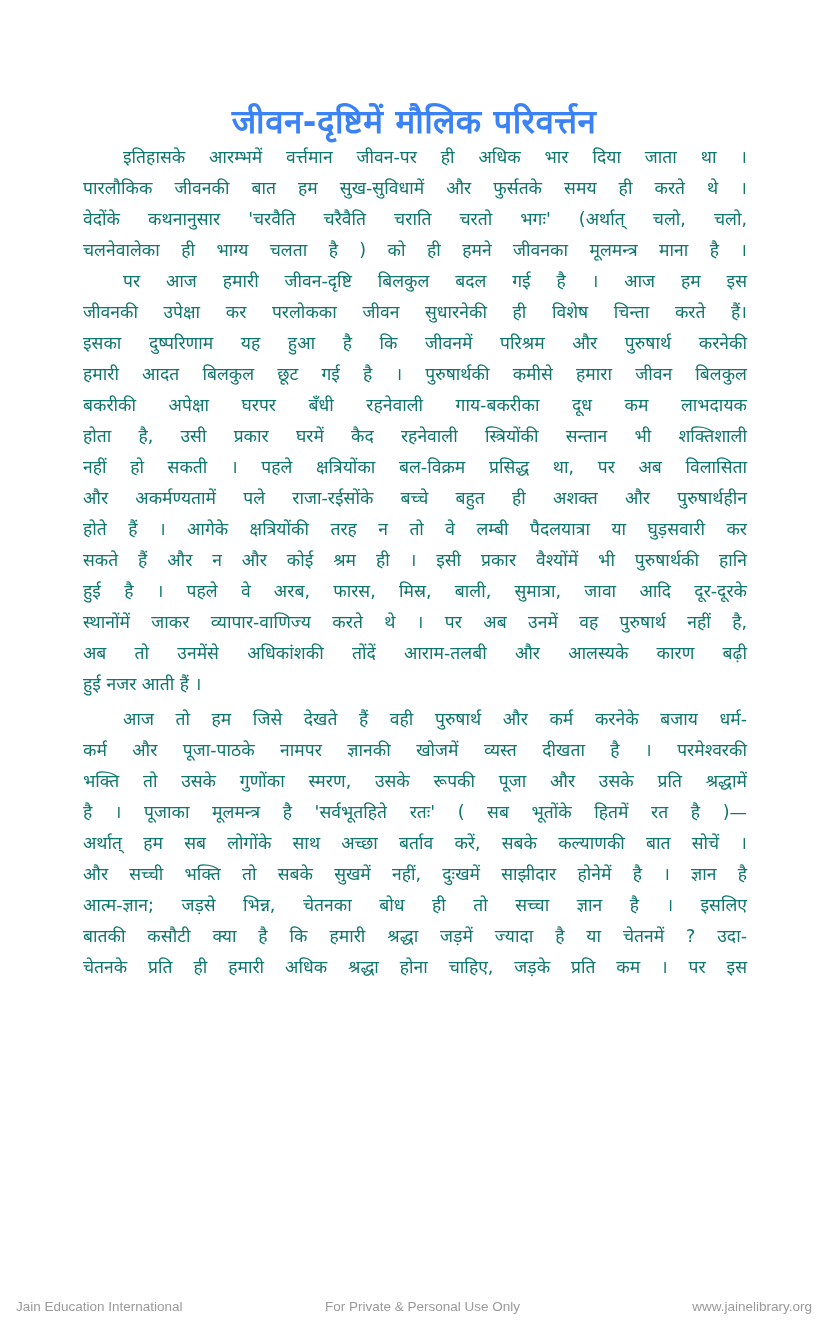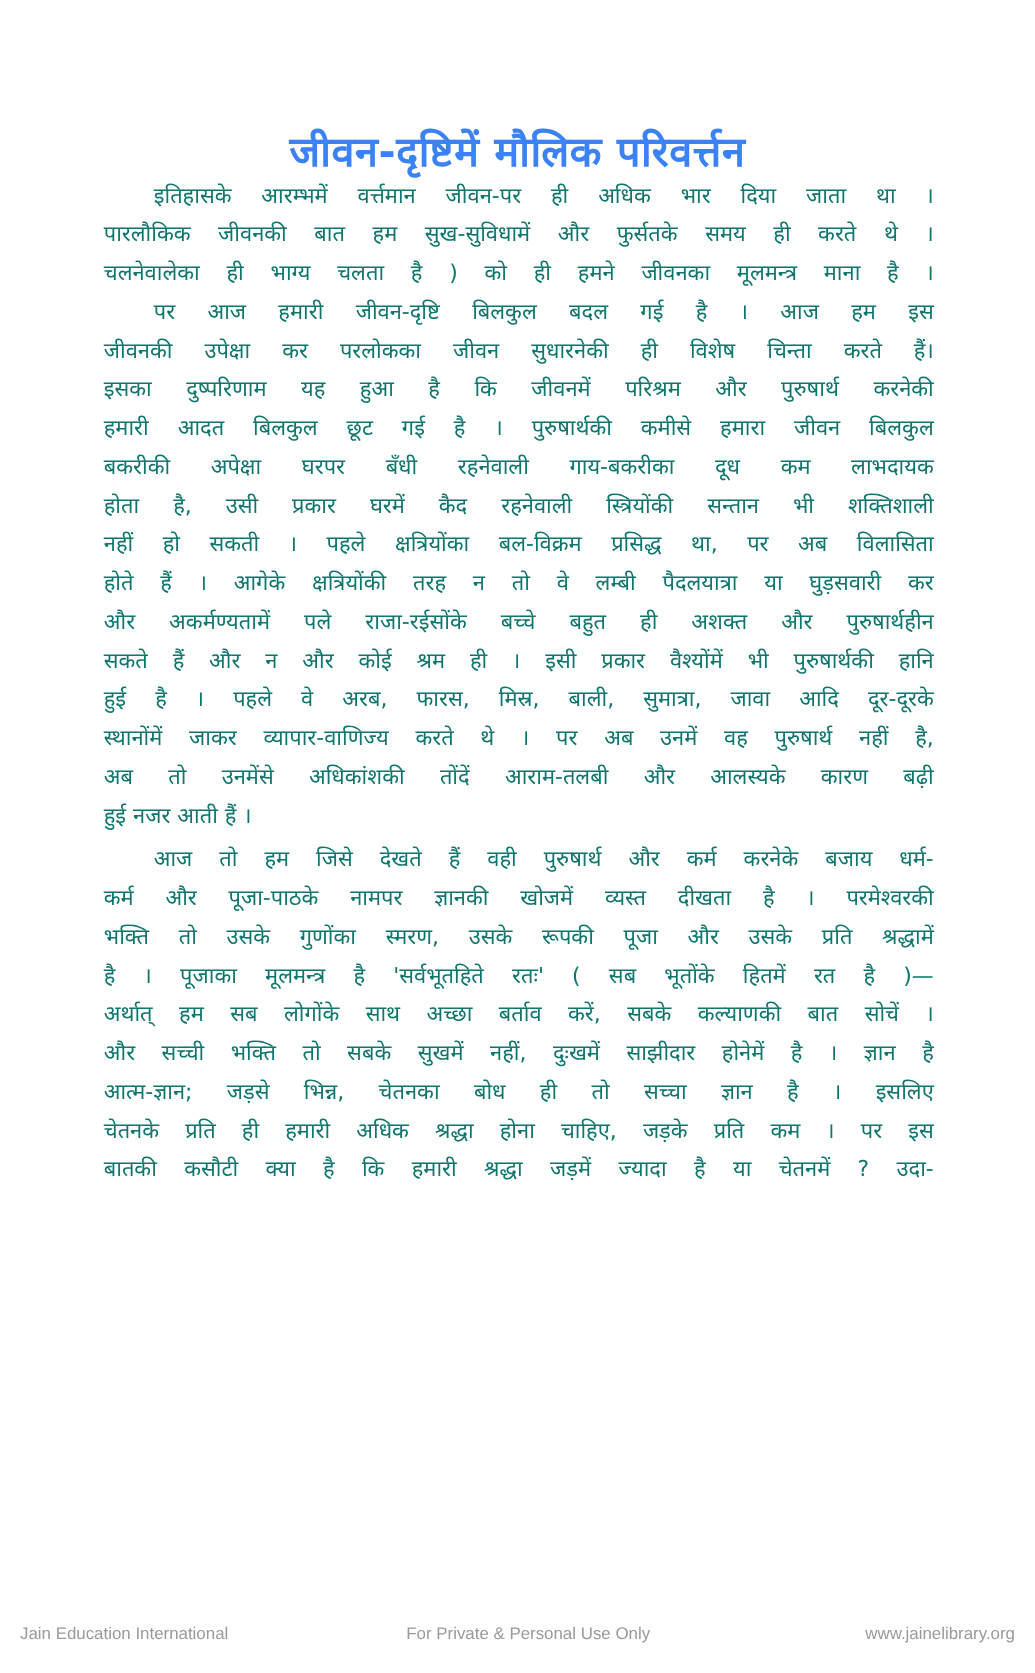--- a/index.html
+++ b/index.html
@@ -80,48 +80,49 @@
 </style>
 </head>
 <body>
 
 <h1 class="page-title">जीवन-दृष्टिमें मौलिक परिवर्त्तन</h1>
 
 <div class="body-text">
   <div class="para">
     <span class="line indent">इतिहासके आरम्भमें वर्त्तमान जीवन-पर ही अधिक भार दिया जाता था ।</span>
     <span class="line">पारलौकिक जीवनकी बात हम सुख-सुविधामें और फुर्सतके समय ही करते थे ।</span>
+    <span class="line">वेदोंके कथनानुसार 'चरवैति चरैवैति चराति चरतो भगः' (अर्थात् चलो, चलो,</span>
     <span class="line">चलनेवालेका ही भाग्य चलता है ) को ही हमने जीवनका मूलमन्त्र माना है ।</span>
   </div>
   <div class="para">
     <span class="line indent">पर आज हमारी जीवन-दृष्टि बिलकुल बदल गई है । आज हम इस</span>
     <span class="line">जीवनकी उपेक्षा कर परलोकका जीवन सुधारनेकी ही विशेष चिन्ता करते हैं।</span>
     <span class="line">इसका दुष्परिणाम यह हुआ है कि जीवनमें परिश्रम और पुरुषार्थ करनेकी</span>
     <span class="line">हमारी आदत बिलकुल छूट गई है । पुरुषार्थकी कमीसे हमारा जीवन बिलकुल</span>
     <span class="line">बकरीकी अपेक्षा घरपर बँधी रहनेवाली गाय-बकरीका दूध कम लाभदायक</span>
     <span class="line">होता है, उसी प्रकार घरमें कैद रहनेवाली स्त्रियोंकी सन्तान भी शक्तिशाली</span>
     <span class="line">नहीं हो सकती । पहले क्षत्रियोंका बल-विक्रम प्रसिद्ध था, पर अब विलासिता</span>
+    <span class="line">और अकर्मण्यतामें पले राजा-रईसोंके बच्चे बहुत ही अशक्त और पुरुषार्थहीन</span>
     <span class="line">होते हैं । आगेके क्षत्रियोंकी तरह न तो वे लम्बी पैदलयात्रा या घुड़सवारी कर</span>
-    <span class="line">और अकर्मण्यतामें पले राजा-रईसोंके बच्चे बहुत ही अशक्त और पुरुषार्थहीन</span>
     <span class="line">सकते हैं और न और कोई श्रम ही । इसी प्रकार वैश्योंमें भी पुरुषार्थकी हानि</span>
     <span class="line">हुई है । पहले वे अरब, फारस, मिस्र, बाली, सुमात्रा, जावा आदि दूर-दूरके</span>
     <span class="line">स्थानोंमें जाकर व्यापार-वाणिज्य करते थे । पर अब उनमें वह पुरुषार्थ नहीं है,</span>
     <span class="line">अब तो उनमेंसे अधिकांशकी तोंदें आराम-तलबी और आलस्यके कारण बढ़ी</span>
     <span class="line last">हुई नजर आती हैं ।</span>
   </div>
   <div class="para gap">
     <span class="line indent">आज तो हम जिसे देखते हैं वही पुरुषार्थ और कर्म करनेके बजाय धर्म-</span>
     <span class="line">कर्म और पूजा-पाठके नामपर ज्ञानकी खोजमें व्यस्त दीखता है । परमेश्वरकी</span>
     <span class="line">भक्ति तो उसके गुणोंका स्मरण, उसके रूपकी पूजा और उसके प्रति श्रद्धामें</span>
     <span class="line">है । पूजाका मूलमन्त्र है 'सर्वभूतहिते रतः' ( सब भूतोंके हितमें रत है )—</span>
     <span class="line">अर्थात् हम सब लोगोंके साथ अच्छा बर्ताव करें, सबके कल्याणकी बात सोचें ।</span>
     <span class="line">और सच्ची भक्ति तो सबके सुखमें नहीं, दुःखमें साझीदार होनेमें है । ज्ञान है</span>
     <span class="line">आत्म-ज्ञान; जड़से भिन्न, चेतनका बोध ही तो सच्चा ज्ञान है । इसलिए</span>
+    <span class="line">बातकी कसौटी क्या है कि हमारी श्रद्धा जड़में ज्यादा है या चेतनमें ? उदा-</span>
     <span class="line">चेतनके प्रति ही हमारी अधिक श्रद्धा होना चाहिए, जड़के प्रति कम । पर इस</span>
-    <span class="line">बातकी कसौटी क्या है कि हमारी श्रद्धा जड़में ज्यादा है या चेतनमें ? उदा-</span>
   </div>
 </div>
 
 <div class="footer">
   <span class="f-left">Jain Education International</span>
   <span class="f-center">For Private &amp; Personal Use Only</span>
   <span class="f-right">www.jainelibrary.org</span>
 </div>
 
 </body></html>

